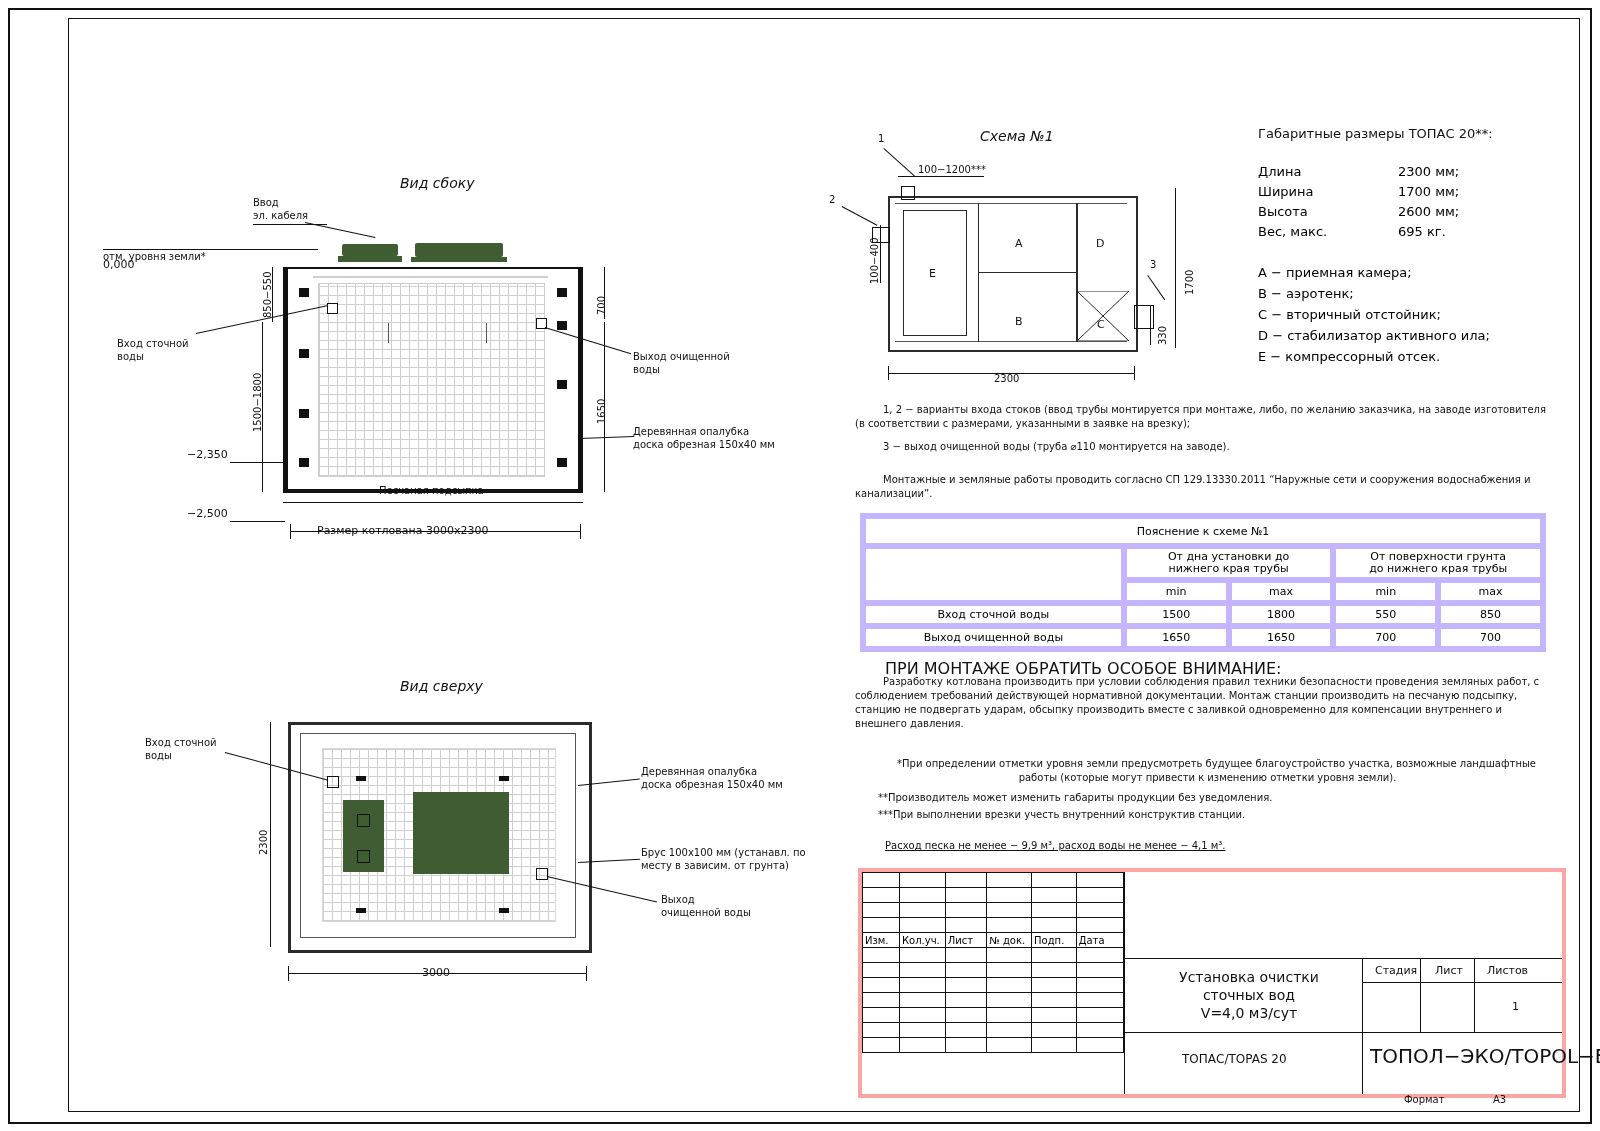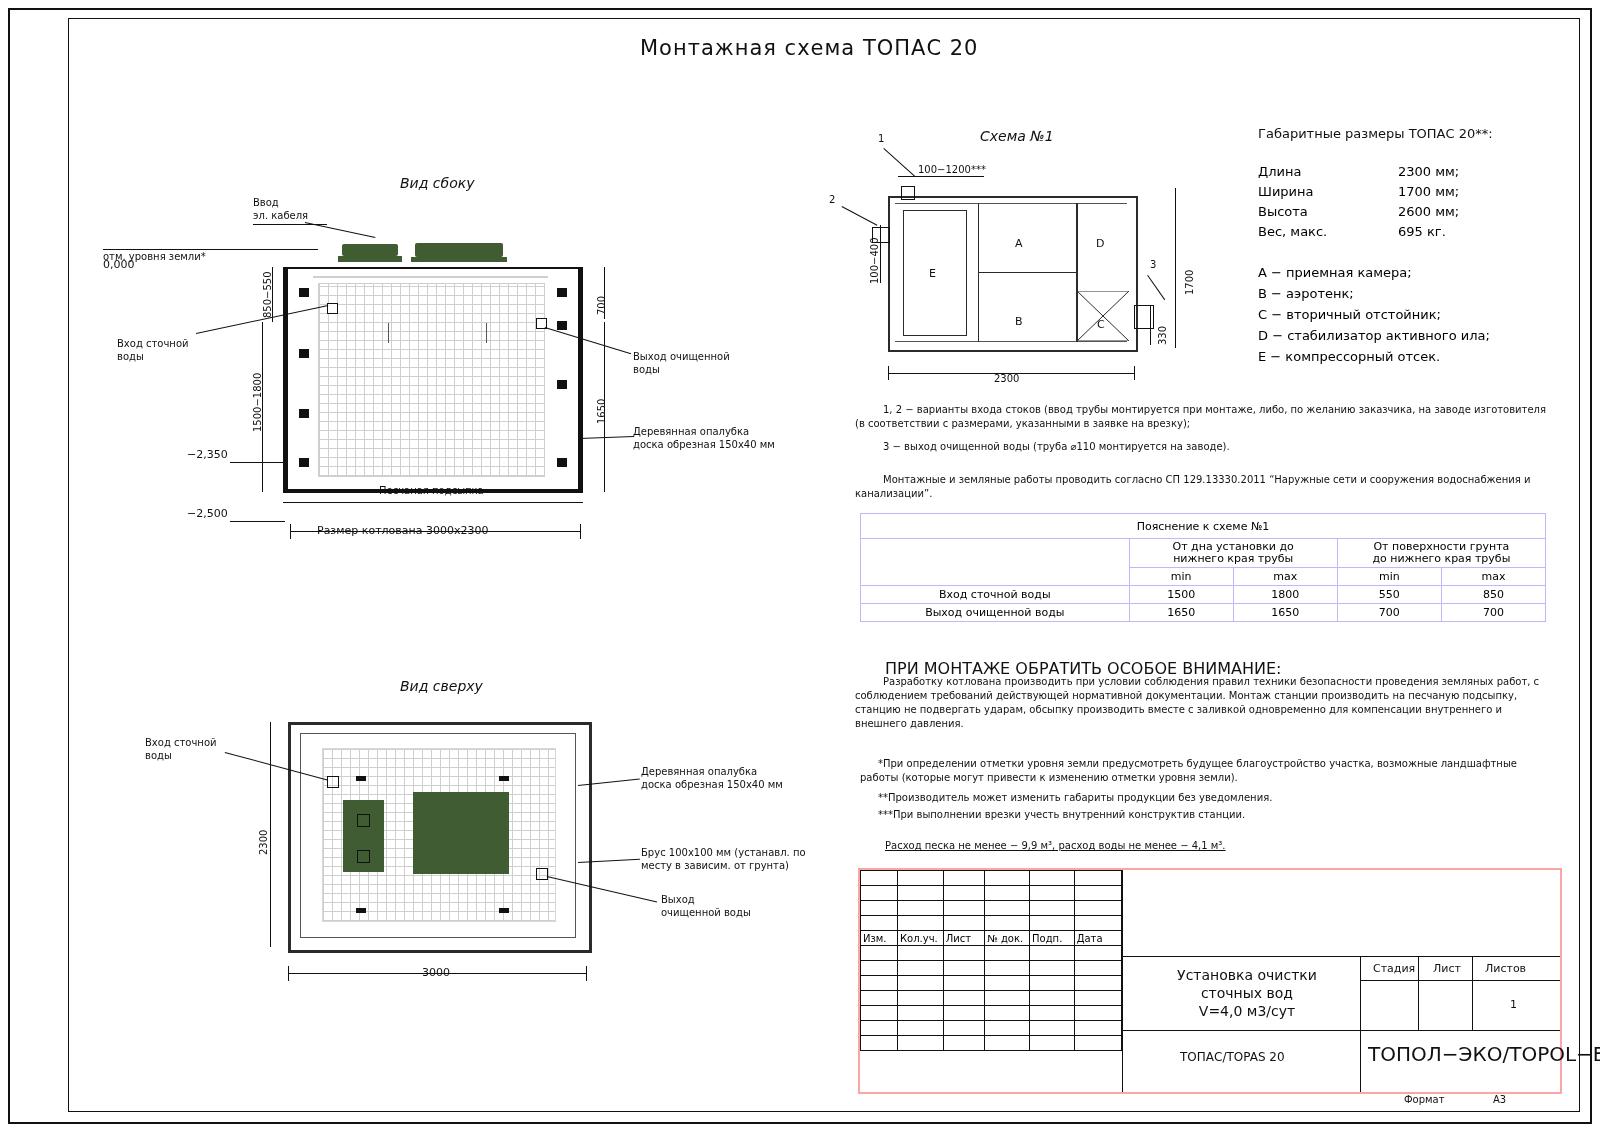--- a/index.html
+++ b/index.html
@@ -7,38 +7,37 @@
   #sheet{position:relative;width:1600px;height:1131px;background:#fff;overflow:hidden;}
   .frame{position:absolute;border:2px solid #111;}
   .txt{position:absolute;white-space:pre;color:#111;}
   .lbl{font-size:12px;font-style:italic;}
   .sm{font-size:11px;}
   .xs{font-size:10px;}
   .ln{position:absolute;background:#111;}
   .grn{position:absolute;background:#3f5c33;}
   .rot{transform-origin:0 0;}
   table{border-collapse:collapse;}
-  .tbl td,.tbl th{border:1px solid #c4b5fd;font-size:11px;padding:2px 4px;text-align:center;font-weight:normal;}
+  .tbl td,.tbl th{border:6px solid #c4b5fd;font-size:11px;padding:2px 4px;text-align:center;font-weight:normal;}
   .stamp td{border:1px solid #111;font-size:10px;height:14px;padding:0 2px;}
   .hatch{background:
      repeating-linear-gradient(90deg,#cfcfcf 0 1px,transparent 1px 9px),
      repeating-linear-gradient(0deg,#cfcfcf 0 1px,transparent 1px 9px);
   }
   .dim{position:absolute;background:#111;height:1px;}
   .dimv{position:absolute;background:#111;width:1px;}
 </style>
 </head>
 <body>
 
 <div id="sheet">
 
   <div class="frame" style="left:8px;top:8px;width:1580px;height:1112px;"></div>
   <div class="frame" style="left:68px;top:18px;width:1510px;height:1092px;border-width:1px;"></div>
 
-  <div class="txt" style="left:640px;top:36px;font-size:21px;letter-spacing:1px;">Монтажная схема ТОПАС 20</div>
 
   <div class="txt lbl" style="left:400px;top:175px;font-size:14px;font-style:italic;">Вид сбоку</div>
 
   <div class="ln" style="left:103px;top:249px;width:215px;height:1px;"></div>
   <div class="txt sm" style="left:103px;top:230px;margin-top:28px;">0,000</div>
   <div class="txt xs" style="left:103px;top:251px;">отм. уровня земли*</div>
 
   <div class="ln" style="left:283px;top:267px;width:300px;height:2px;"></div>
   <div class="ln" style="left:283px;top:267px;width:5px;height:225px;"></div>
   <div class="ln" style="left:578px;top:267px;width:5px;height:225px;"></div>
@@ -256,27 +255,27 @@
       <td>1650</td>
       <td>700</td>
       <td>700</td>
     </tr>
   </tbody>
     </table>
 
   <div class="txt xs" style="left:885px;top:659px;font-size:16px;">ПРИ МОНТАЖЕ ОБРАТИТЬ ОСОБОЕ ВНИМАНИЕ:</div>
   <div class="txt xs" style="position:absolute;left:855px;top:675px;width:700px;white-space:normal;line-height:14px;text-indent:28px;"><span>Разработку котлована производить при условии соблюдения правил техники безопасности проведения земляных работ, с соблюдением требований действующей нормативной документации. Монтаж станции производить на песчаную подсыпку, станцию не подвергать ударам, обсыпку производить вместе с заливкой одновременно для компенсации внутреннего и внешнего давления.</span></div>
 
-  <div class="txt xs" style="position:absolute;left:860px;top:757px;width:695px;white-space:normal;line-height:14px;text-indent:18px;"><span>*При определении отметки уровня земли предусмотреть будущее благоустройство участка, возможные ландшафтные работы (которые могут привести к изменению отметки уровня земли).</span></div>
+  <div class="txt xs" style="position:absolute;left:860px;top:757px;width:695px;white-space:normal;line-height:14px;text-indent:18px;text-align:center;"><span>*При определении отметки уровня земли предусмотреть будущее благоустройство участка, возможные ландшафтные работы (которые могут привести к изменению отметки уровня земли).</span></div>
   <div class="txt xs" style="position:absolute;left:860px;top:791px;width:695px;white-space:normal;line-height:14px;text-indent:18px;"><span>**Производитель может изменить габариты продукции без уведомления.</span></div>
   <div class="txt xs" style="position:absolute;left:860px;top:808px;width:695px;white-space:normal;line-height:14px;text-indent:18px;"><span>***При выполнении врезки учесть внутренний конструктив станции.</span></div>
 
   <div class="txt xs" style="left:885px;top:840px;text-decoration:underline;"><span>Расход песка не менее − 9,9 м³, расход воды не менее − 4,1 м³.</span></div>
 
-  <div style="position:absolute;left:858px;top:868px;width:700px;height:222px;border:2px solid #fca5a5;">
+  <div style="position:absolute;left:858px;top:868px;width:700px;height:222px;border:4px solid #fca5a5;">
 
     <table class="stamp" style="position:absolute;left:0;top:0;width:262px;">
       <tbody>
           <tr>
             <td style="width:36px;"></td>
             <td style="width:42px;"></td>
             <td style="width:42px;"></td>
             <td style="width:48px;"></td>
             <td style="width:44px;"></td>
             <td style="width:50px;"></td>

